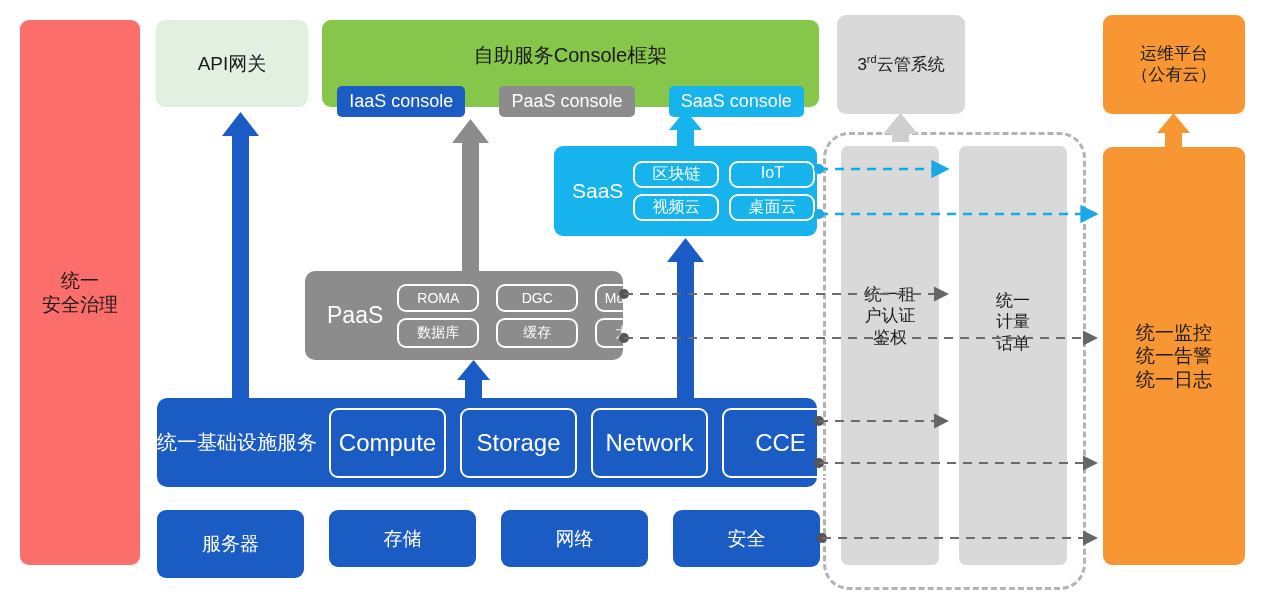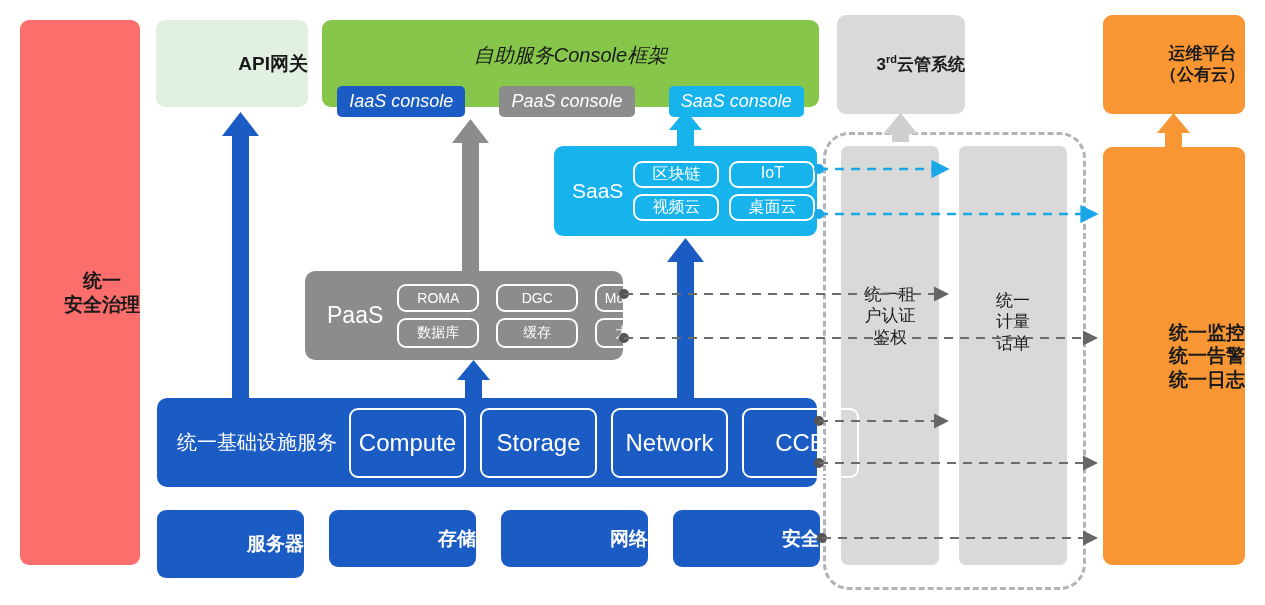--- a/index.html
+++ b/index.html
@@ -1,28 +1,28 @@
 <!DOCTYPE html>
 <html><head>
 <meta charset="utf-8">
 <style>
   html,body{margin:0;padding:0;background:#ffffff;}
   body{width:1265px;height:605px;font-family:"Liberation Sans","DejaVu Sans",sans-serif;}
   #stage{position:relative;width:1265px;height:605px;overflow:hidden;background:#fff;}
 
-  .box{position:absolute;box-sizing:border-box;display:flex;align-items:center;justify-content:flex-end;text-align:center;line-height:1.22;font-weight:bold;}
+  .box{position:absolute;box-sizing:border-box;display:flex;align-items:center;justify-content:center;text-align:center;line-height:1.22;}
 
   
   .red-panel{background:#fb6e6b;border-radius:9px;color:#1a1a1a;font-size:19px;}
 
   
   .apigw{background:#e2f0e1;border-radius:9px;color:#1a1a1a;font-size:19px;}
 
   
-  .console-frame{position:absolute;background:#86c64a;border-radius:9px;box-sizing:border-box;font-style:italic;}
+  .console-frame{position:absolute;background:#86c64a;border-radius:9px;box-sizing:border-box;}
   .console-title{position:absolute;left:0;right:0;top:22px;text-align:center;font-size:20px;color:#1a1a1a;}
   .console-chips{position:absolute;left:0;right:0;top:66px;display:flex;justify-content:space-around;padding:0 14px;box-sizing:border-box;gap:32px;}
   .chip{border-radius:5px;padding:5px 12px;font-size:18px;color:#fff;white-space:nowrap;}
 
   
   .greybox{background:#d9d9d9;border-radius:9px;color:#1a1a1a;font-size:17px;}
   .greybox sup{font-size:11px;vertical-align:super;}
 
   
   .orange-head{background:#f79632;border-radius:9px;color:#1a1a1a;font-size:17px;}
@@ -35,21 +35,21 @@
   .saas-pill{border:2px solid #ffffff;border-radius:9px;color:#fff;font-size:16px;padding:1px 0;width:82px;text-align:center;}
 
   
   .paas{position:absolute;background:#8c8c8c;border-radius:10px;box-sizing:border-box;display:flex;align-items:center;}
   .paas-label{color:#fff;font-size:23px;margin-left:22px;margin-right:14px;}
   .paas-grid{display:grid;grid-template-columns:repeat(3,1fr);gap:6px 17px;}
   .paas-pill{border:2px solid #ffffff;border-radius:9px;color:#fff;font-size:14px;padding:4px 0;width:78px;text-align:center;}
 
   
   .infra{position:absolute;background:#1b5bc4;border-radius:10px;box-sizing:border-box;display:flex;align-items:center;}
-  .infra-label{color:#fff;font-size:20px;margin-left:20px;margin-right:12px;white-space:nowrap;}
+  .infra-label{color:#fff;font-size:20px;margin-right:12px;white-space:nowrap;}
   .infra-pills{display:flex;gap:14px;}
   .infra-pill{border:2px solid #ffffff;border-radius:9px;color:#fff;font-size:24px;padding:19px 0;width:113px;text-align:center;}
 
   
   .hwbox{background:#1b5bc4;border-radius:9px;color:#fff;font-size:19px;}
 
   
   .dashed-container{position:absolute;border:3px dashed #b3b3b3;border-radius:26px;box-sizing:border-box;}
   .grey-col{position:absolute;background:#d9d9d9;border-radius:7px;box-sizing:border-box;}
   .grey-col-text{position:absolute;text-align:center;font-size:17px;color:#1a1a1a;line-height:1.25;}

